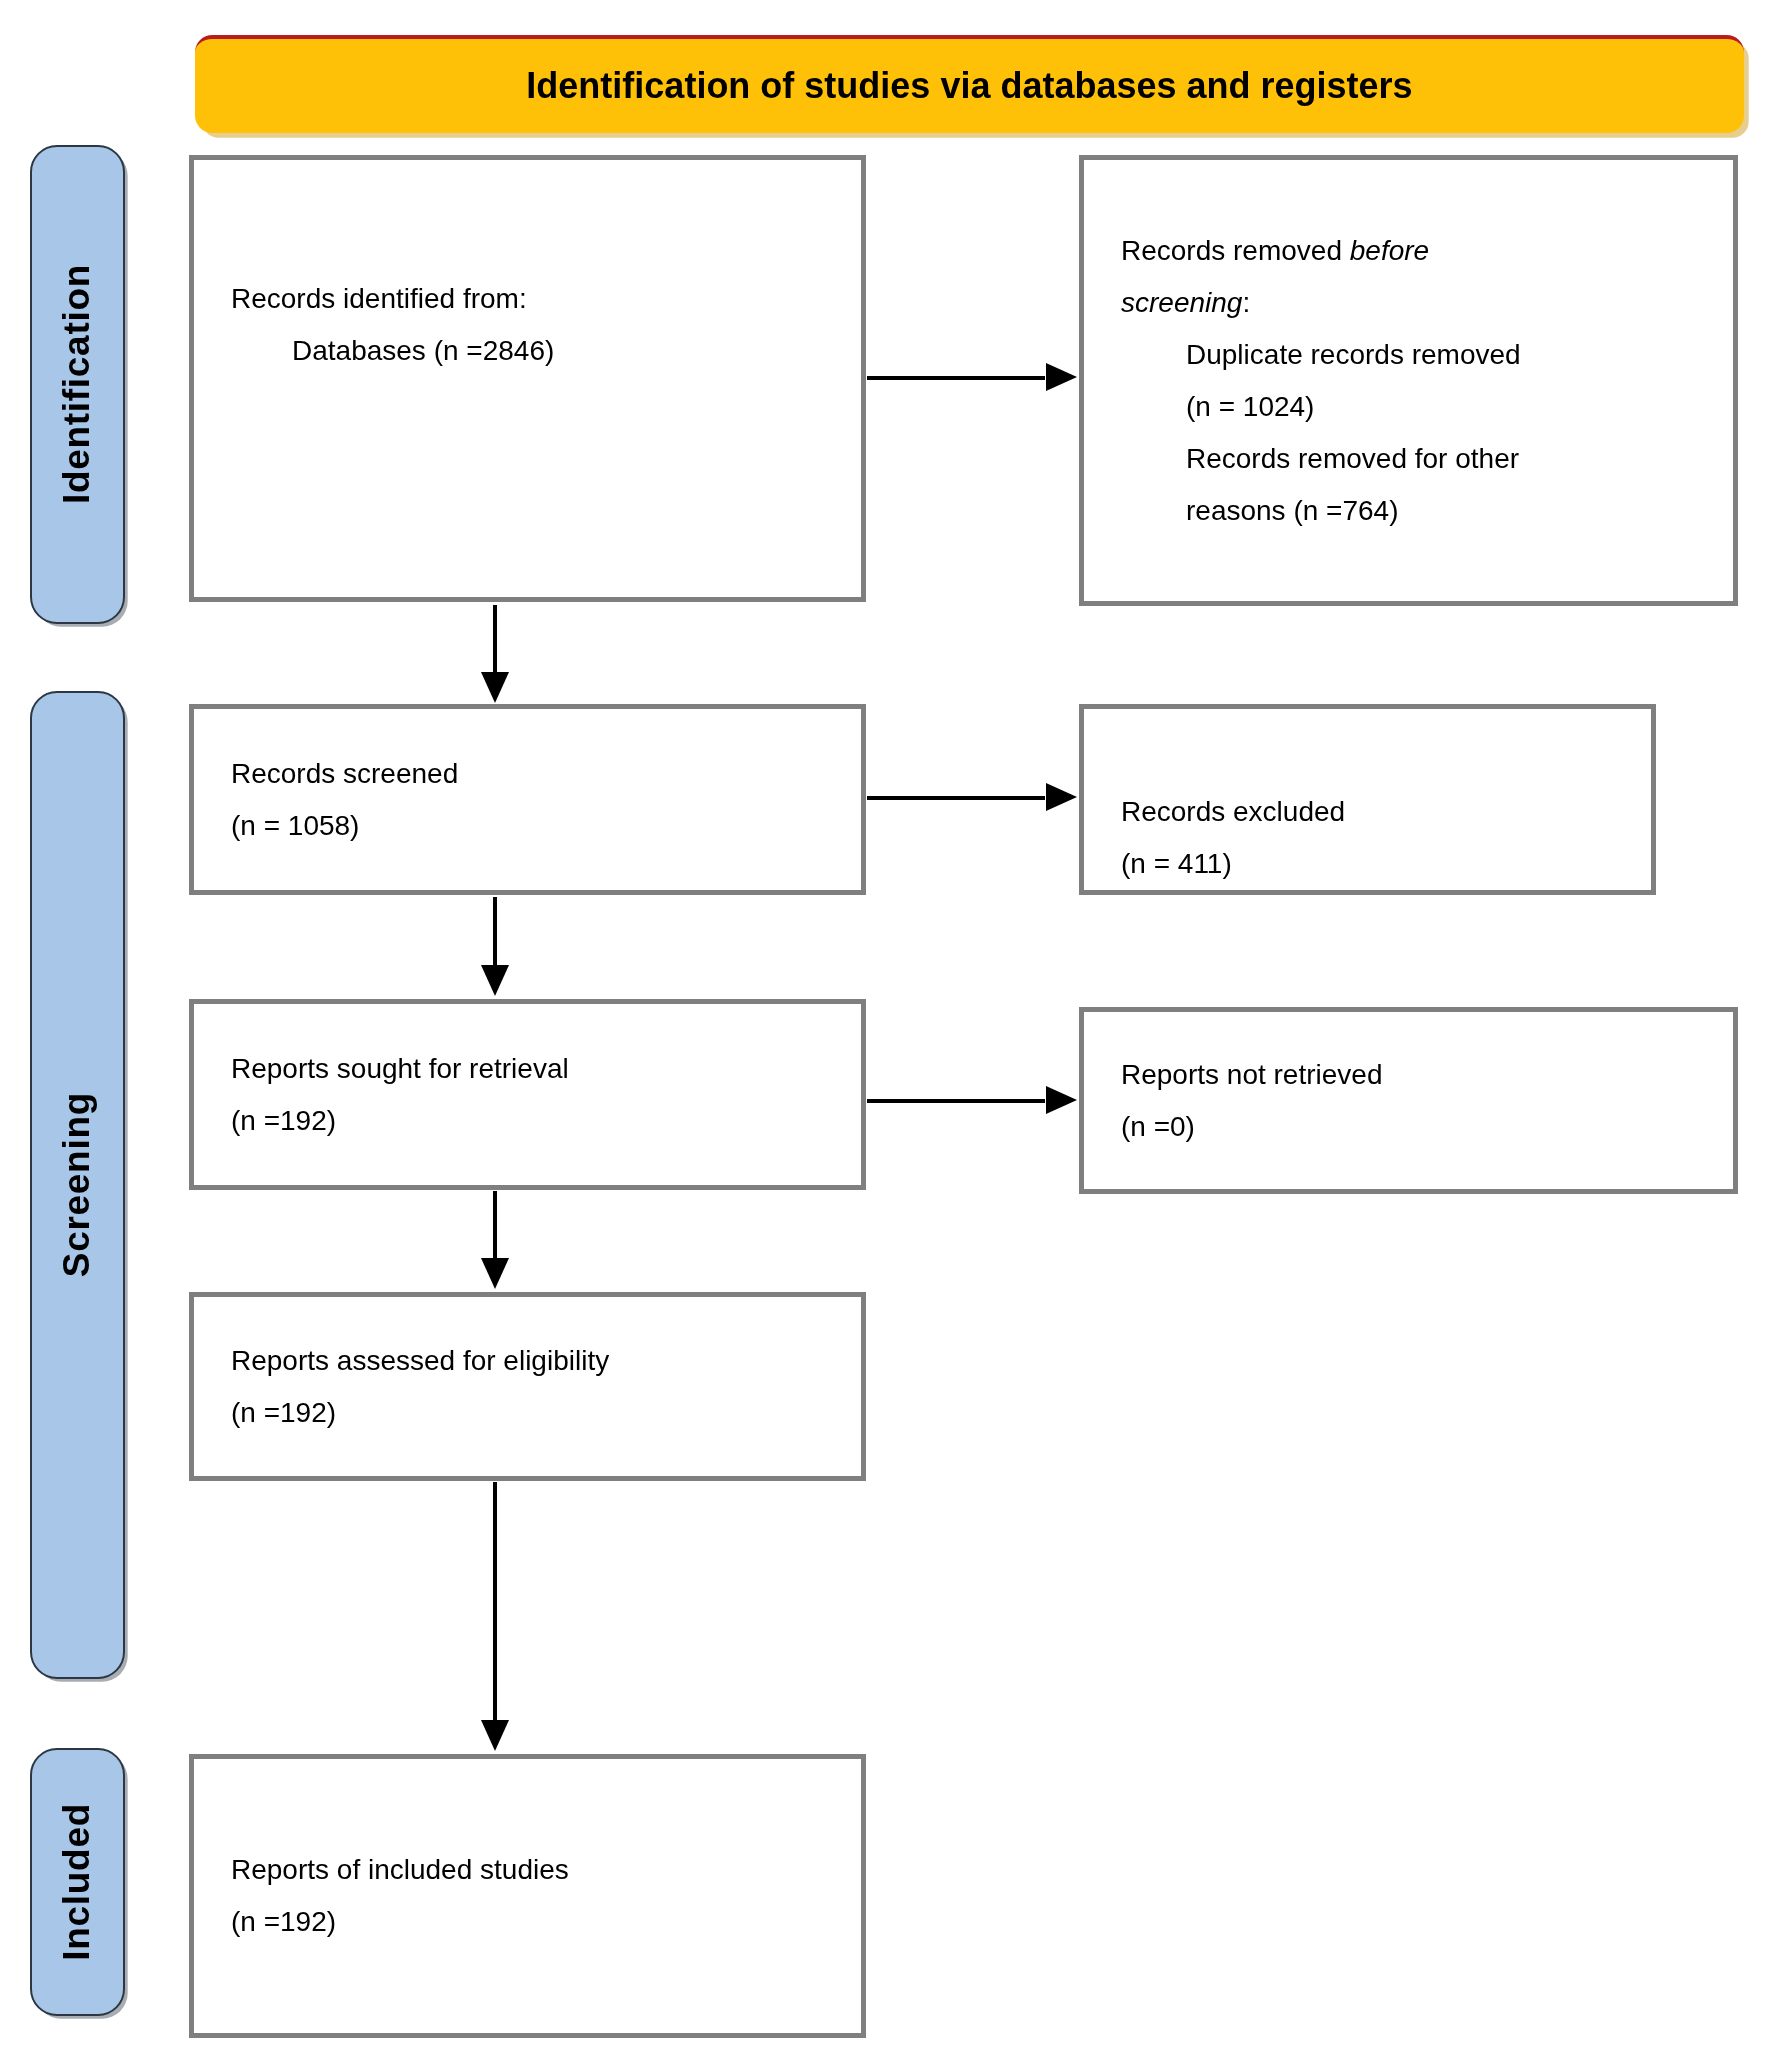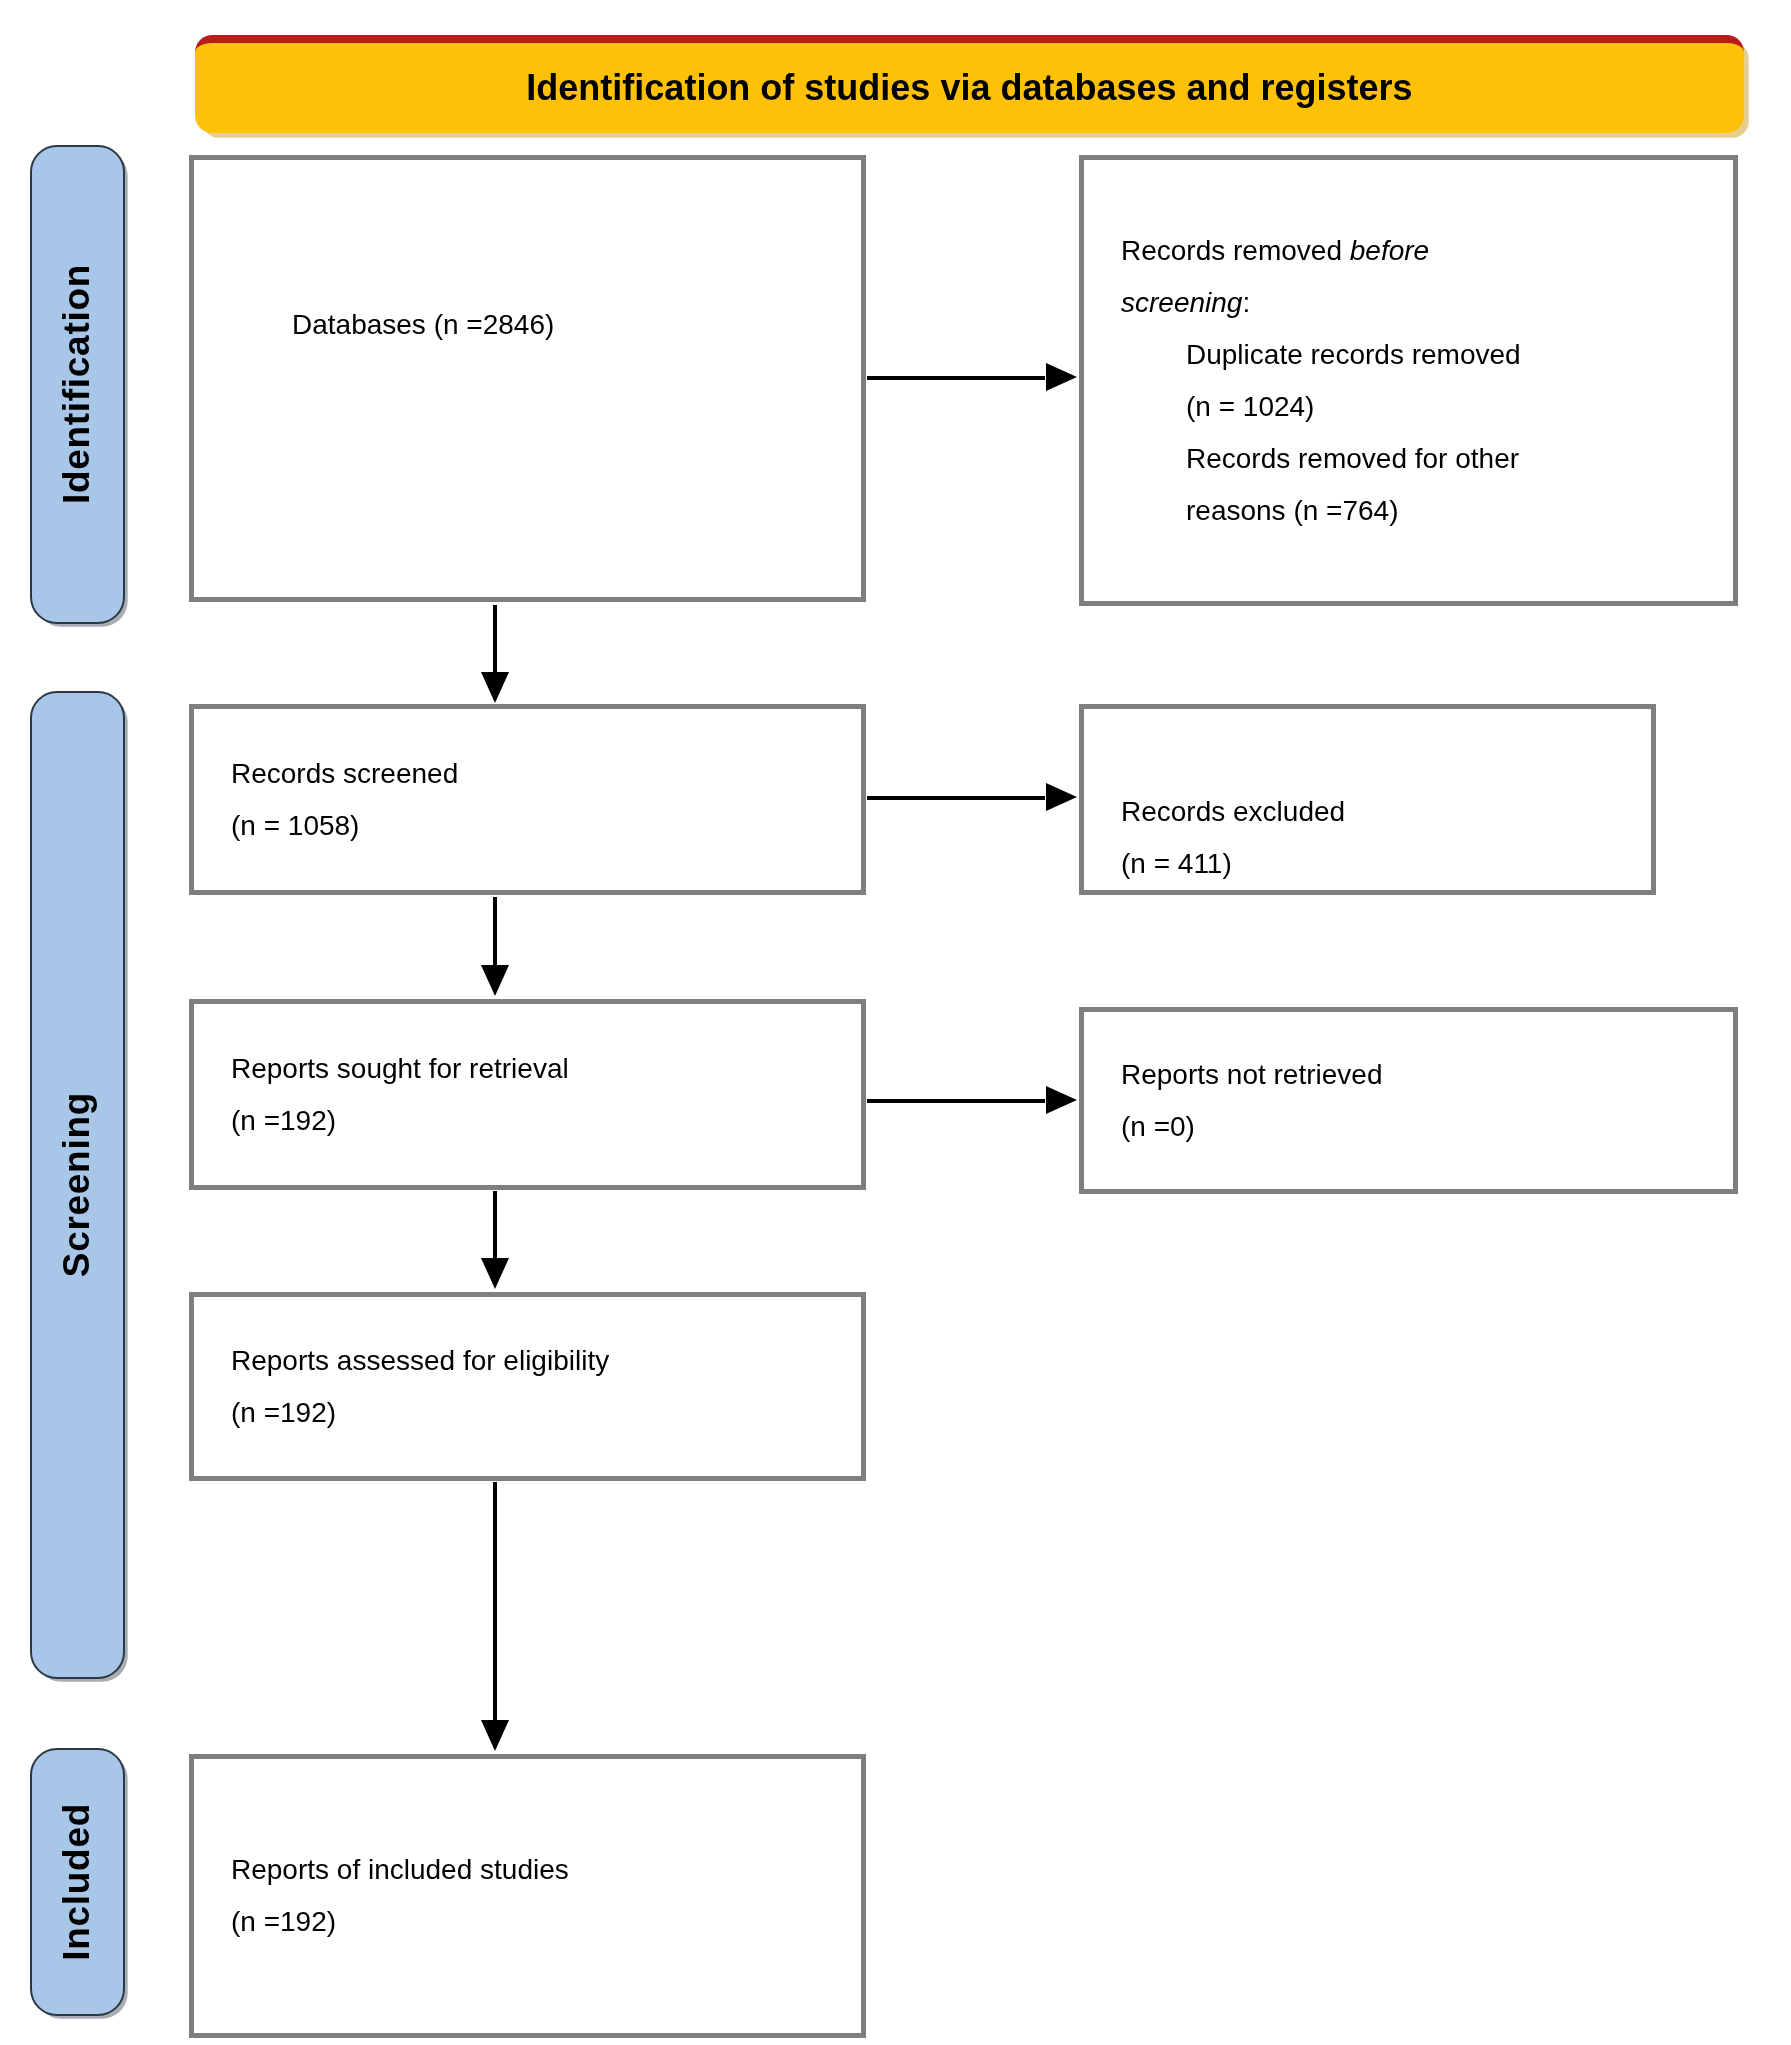--- a/index.html
+++ b/index.html
@@ -13,21 +13,21 @@
     font-family: "Liberation Sans", sans-serif;
     color: #000000;
   }
 
   
   .banner {
     position: absolute;
     left: 195px; top: 35px; width: 1549px; height: 98px;
     background: #FFC107;
     border-radius: 17.4px;
-    border-top: 8px solid #b91c1c;
+    border-top: 4px solid #b91c1c;
     box-shadow: 6px 6px 0 -1.3px #E7CE8E;
     display: flex; align-items: center; justify-content: center;
   }
   .banner-title {
     font-size: 36px; font-weight: bold; color: #000;
   }
 
   
   .stage-bar {
     position: absolute;
@@ -103,20 +103,21 @@
     <span class="stage-label">Identification</span>
   </div>
   <div class="stage-bar" id="bar-screening">
     <span class="stage-label">Screening</span>
   </div>
   <div class="stage-bar" id="bar-included">
     <span class="stage-label">Included</span>
   </div>
 
   <div class="box" id="box-identified">
+    <div class="line">Records identified from:</div>
     <div class="line ind">Databases (n =2846)</div>
   </div>
 
   <div class="box" id="box-screened">
     <div class="line">Records screened</div>
     <div class="line">(n = 1058)</div>
   </div>
 
   <div class="box" id="box-sought">
     <div class="line">Reports sought for retrieval</div>

